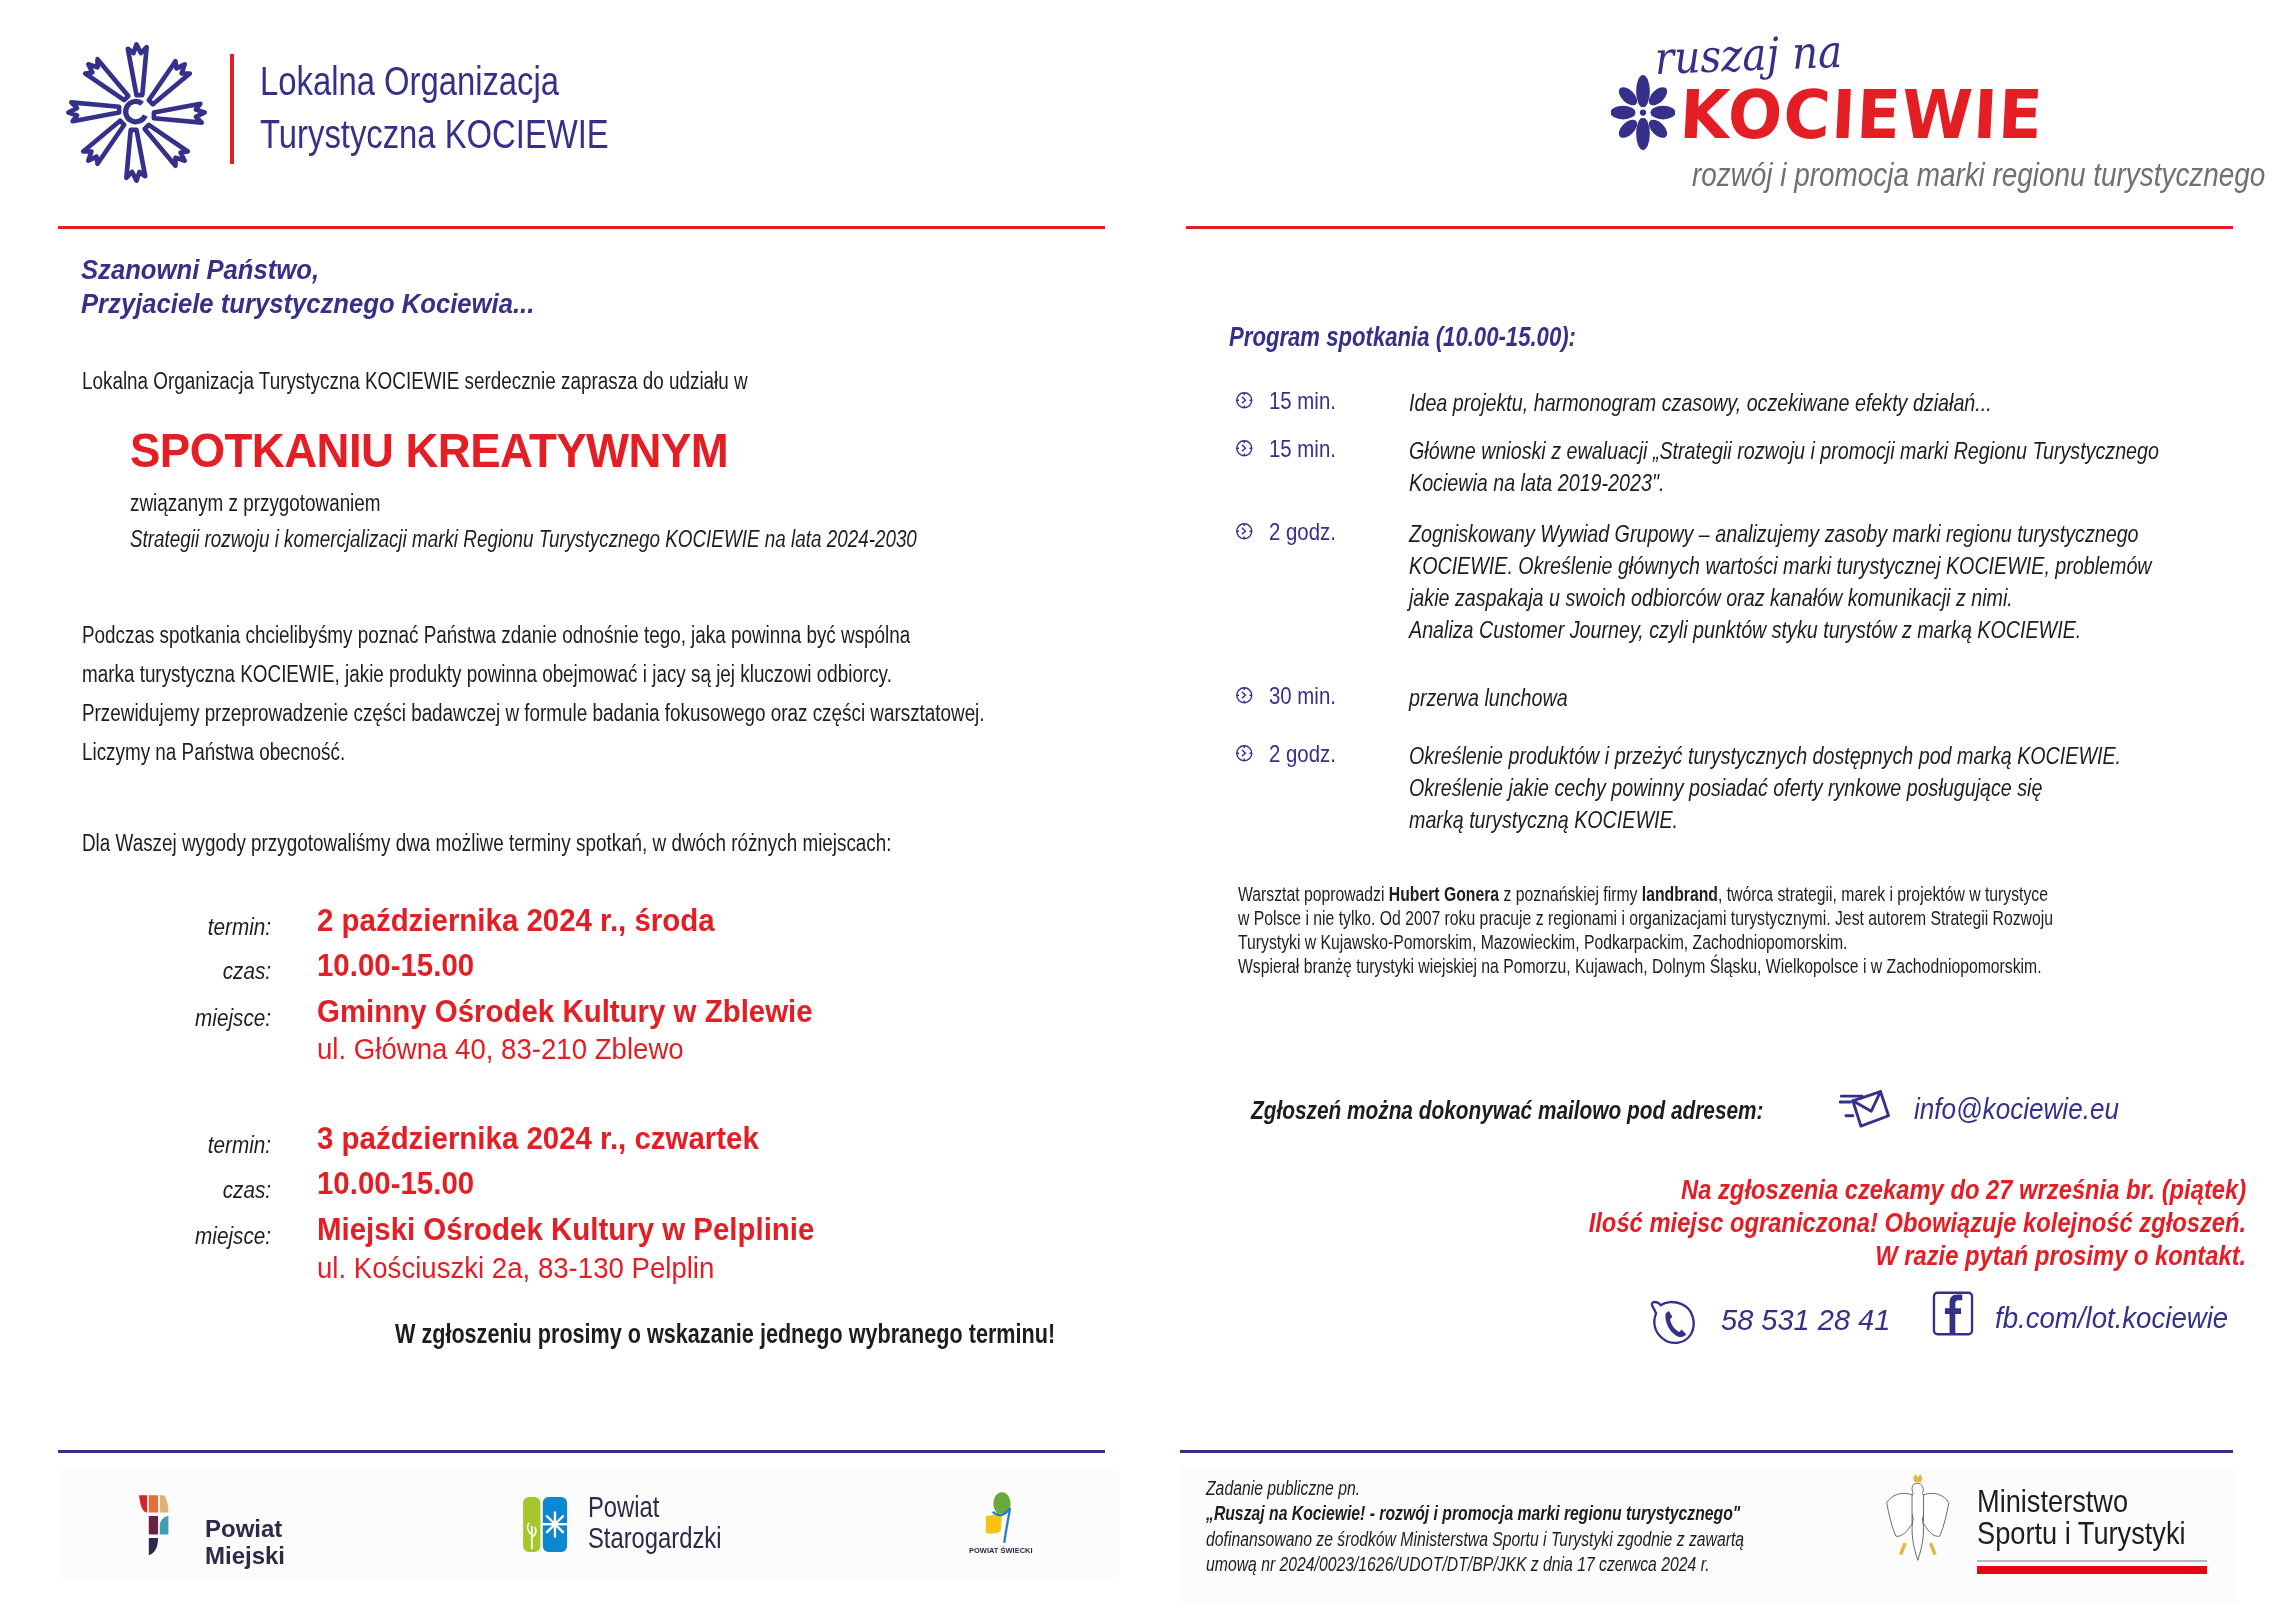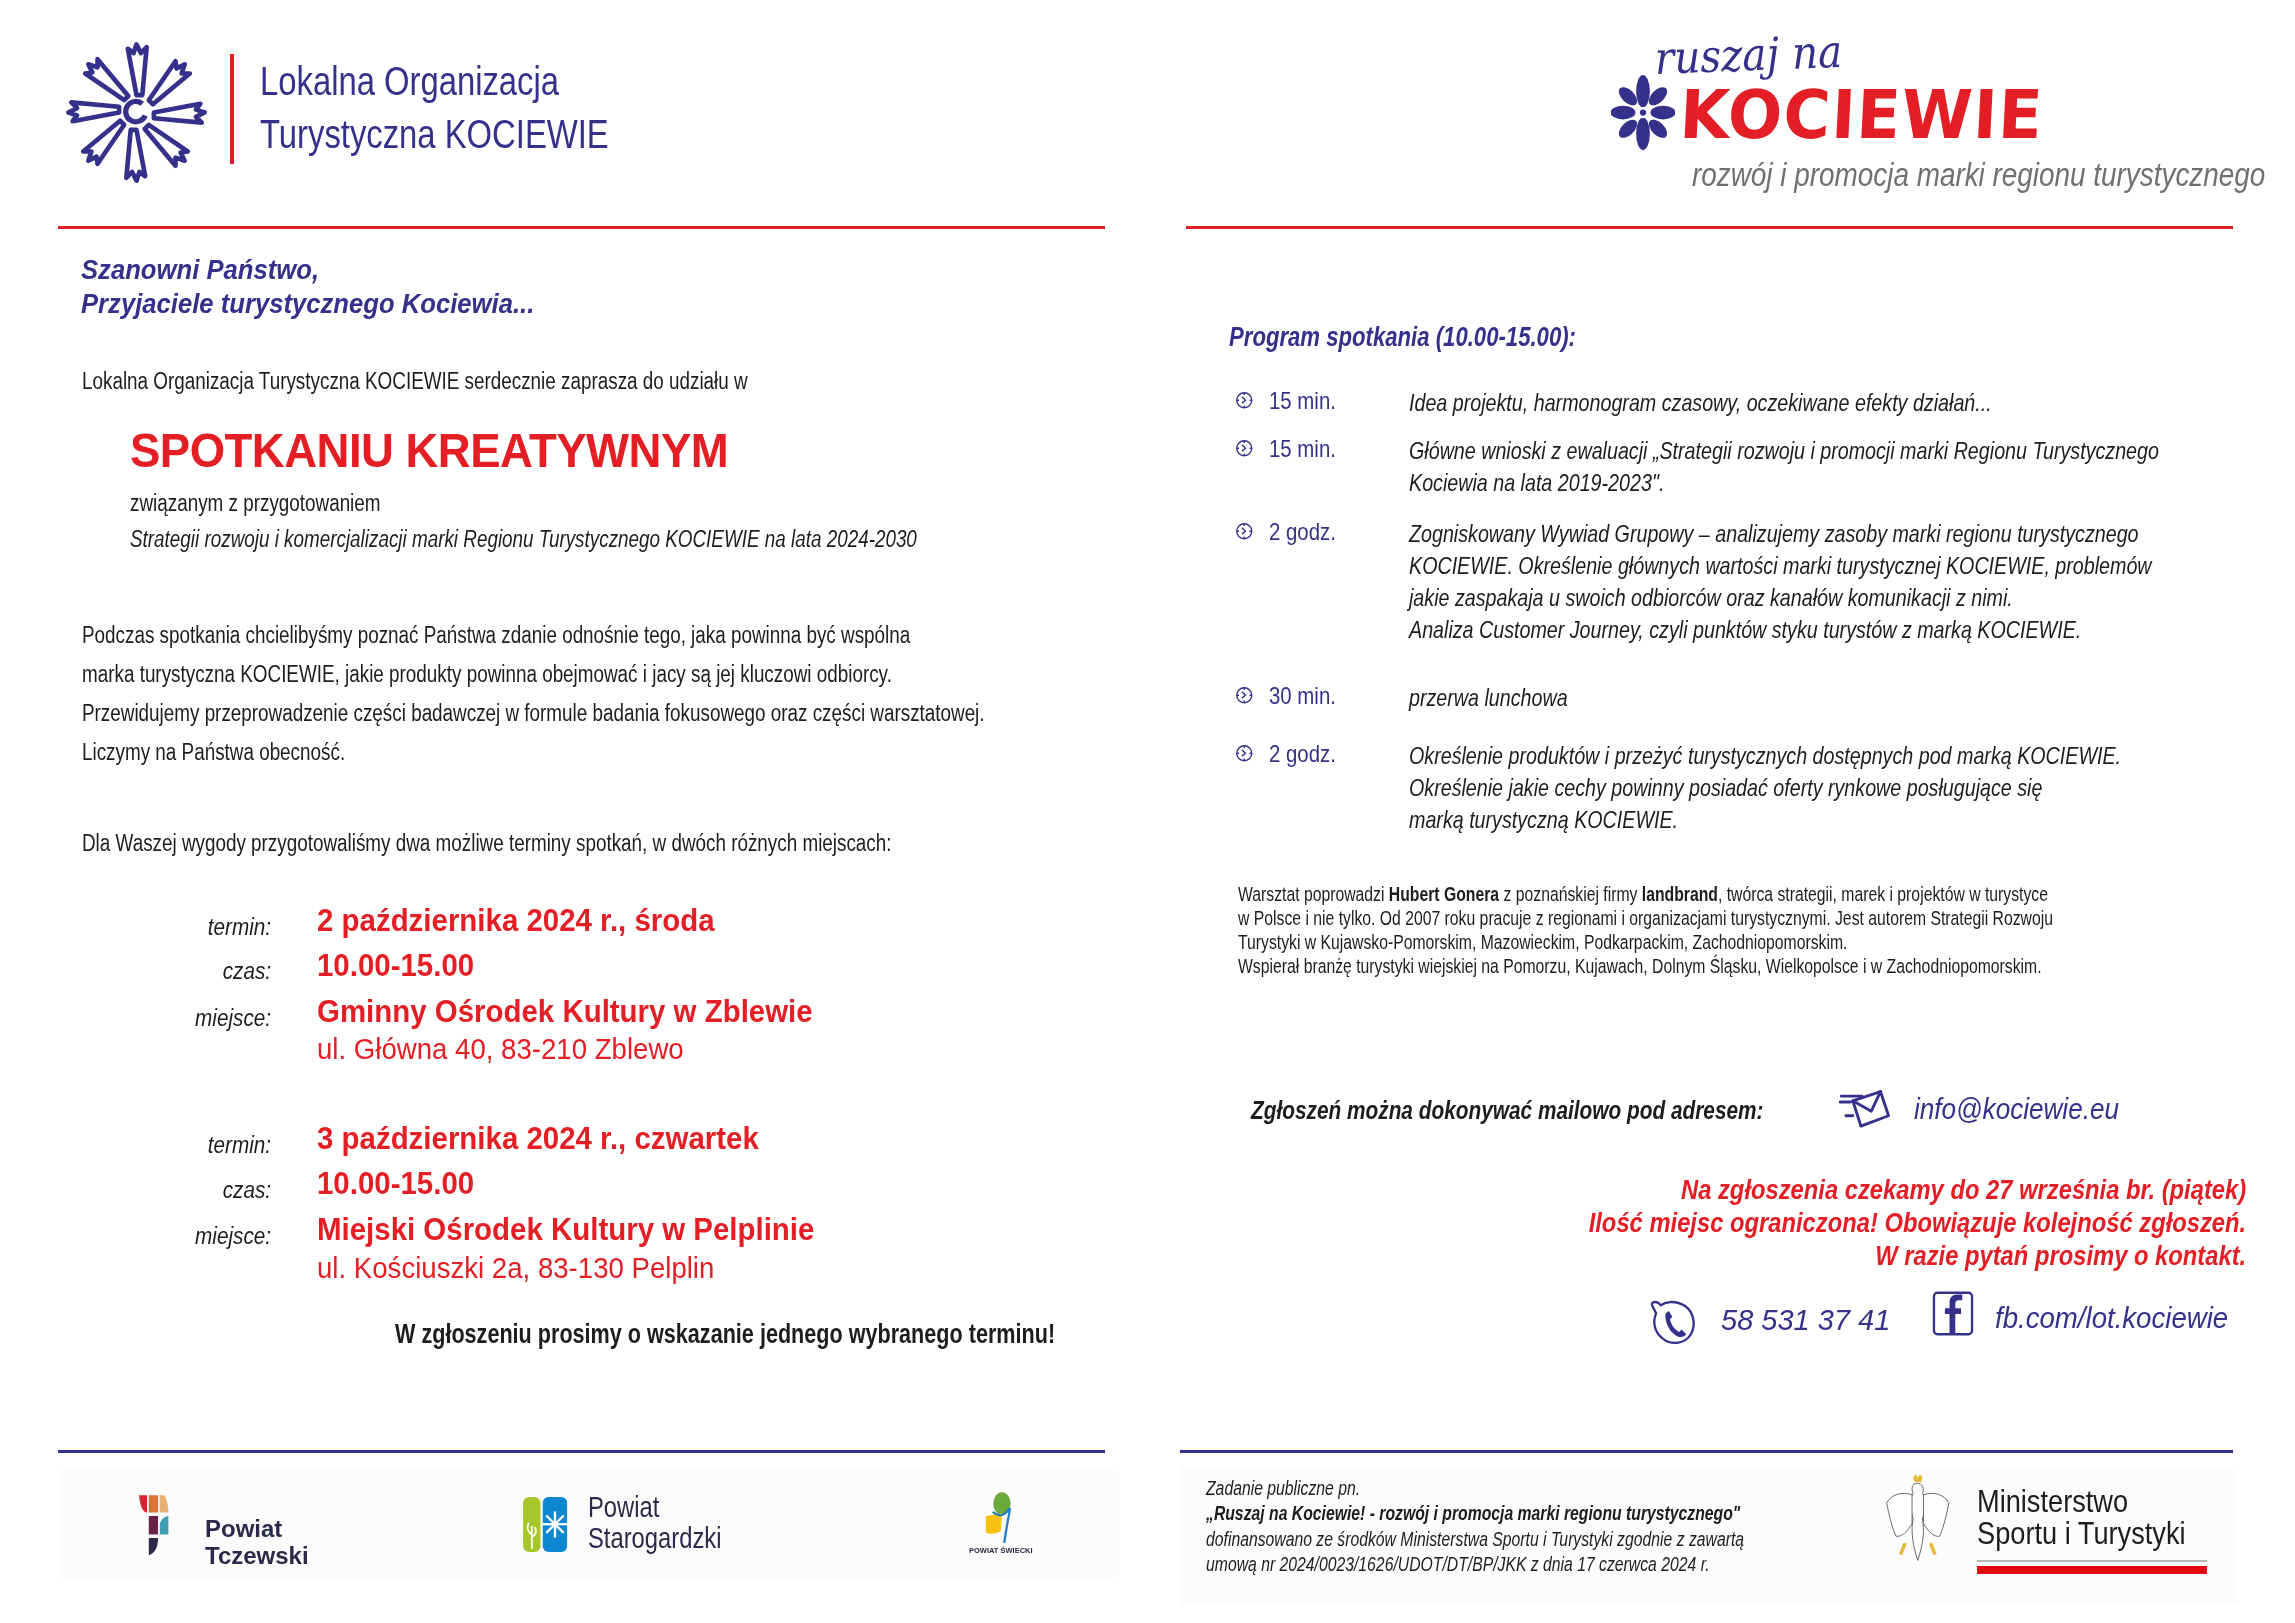--- a/index.html
+++ b/index.html
@@ -243,21 +243,21 @@
 <div id="deadline" class="abs">
   <div>Na zgłoszenia czekamy do 27 września br. (piątek)</div>
   <div>Ilość miejsc ograniczona! Obowiązuje kolejność zgłoszeń.</div>
   <div>W razie pytań prosimy o kontakt.</div>
 </div>
 
 <svg id="phone-icon" class="abs" viewBox="0 0 88 88">
   <path d="M18 12 C10 8 4 12 8 18 L14 30 C8 44 10 62 26 74 C42 86 64 82 74 66 C84 48 78 22 58 14 C44 8 30 10 22 16 Z" fill="none" stroke="#35308a" stroke-width="4"></path>
   <path d="M36 26 L42 36 L38 40 C40 50 46 58 54 62 L58 58 L66 66 C62 72 54 72 48 68 C36 60 30 46 30 34 C30 30 32 28 36 26 Z" fill="#35308a"></path>
 </svg>
-<div id="phone-text" class="abs">58 531 37 41</div>
+<div id="phone-text" class="abs">58 531 28 41</div>
 <svg id="fb-icon" class="abs" viewBox="0 0 72 78">
   <rect x="3" y="3" width="66" height="72" rx="6" fill="none" stroke="#35308a" stroke-width="4"></rect>
   <path d="M40 75 V40 H50 V30 H40 V22 C40 18 42 16 46 16 H52 V6 H44 C34 6 30 12 30 20 V30 H22 V40 H30 V75 Z" fill="#35308a"></path>
 </svg>
 <a id="fb-link" class="abs" href="#">fb.com/lot.kociewie</a>
 
 <div id="rule-left-bottom" class="abs"></div>
 <div id="rule-right-bottom" class="abs"></div>
 <div id="footer-left-bg" class="abs"></div>
 <div id="footer-right-bg" class="abs"></div>
@@ -265,21 +265,21 @@
 <svg id="tczew-logo" class="abs" viewBox="0 0 85 105">
   <path d="M0 0 H14 V30 C6 30 2 18 0 0 Z" fill="#d3262b"></path>
   <rect x="17" y="0" width="16" height="30" fill="#e0703a"></rect>
   <path d="M36 0 H44 C48 6 51 18 51 30 H36 Z" fill="#e6b070"></path>
   <rect x="17" y="36" width="16" height="32" fill="#6b2145"></rect>
   <path d="M36 68 V50 C38 42 44 37 51 36 V68 Z" fill="#3fa0b4"></path>
   <path d="M17 74 H33 C33 90 28 100 17 104 Z" fill="#2b2a4a"></path>
 </svg>
 <div id="tczew-name" class="abs">
   <div>Powiat</div>
-  <div>Tczewski</div>
+  <div>Miejski</div>
 </div>
 
 <svg id="starogard-logo" class="abs" viewBox="0 0 105 95">
   <rect x="0" y="0" width="30" height="95" rx="10" fill="#a7c62b"></rect>
   <rect x="34" y="0" width="42" height="95" rx="10" fill="#0d87cf"></rect>
   <g stroke="#fff" stroke-width="4">
       <line x1="55" y1="25" x2="55" y2="70"></line>
       <line x1="34" y1="47" x2="76" y2="47"></line>
       <line x1="40" y1="32" x2="70" y2="62"></line>
       <line x1="70" y1="32" x2="40" y2="62"></line>

